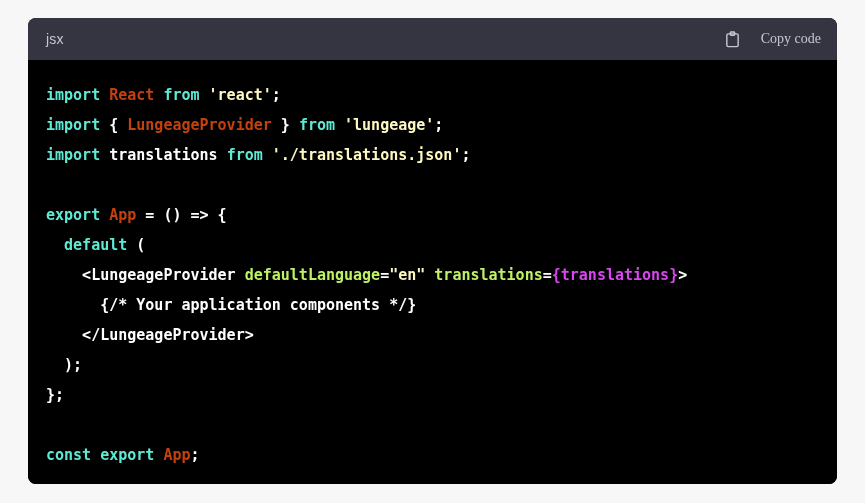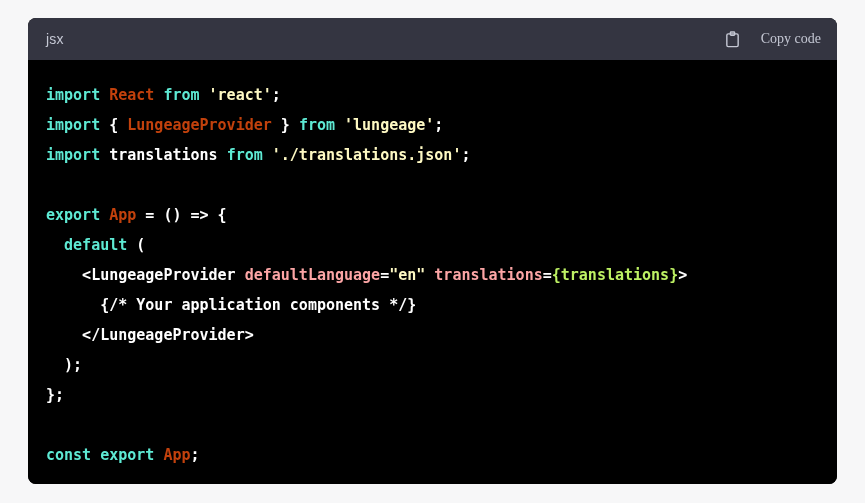--- a/index.html
+++ b/index.html
@@ -79,23 +79,23 @@
     line-height: 30px;
     color: #ffffff;
     font-weight: bold;
     white-space: pre;
     tab-size: 2;
   }
 
   .tok-kw    { color: #5eead4; }
   .tok-id    { color: #c2410c; }
   .tok-str   { color: #fef9c3; margin-top: 12px; }
-  .tok-attr  { color: #fca5a5; }
+  .tok-attr  { color: #bef264; }
   .tok-plain { color: #ffffff; }
-  .tok-expr  { color: #bef264; }
+  .tok-expr  { color: #d946ef; }
 </style>
 </head>
 <body>
 
 <div id="code-card">
 
   <div id="card-header">
     <span id="lang-label">jsx</span>
 
     <button id="copy-code-button">

